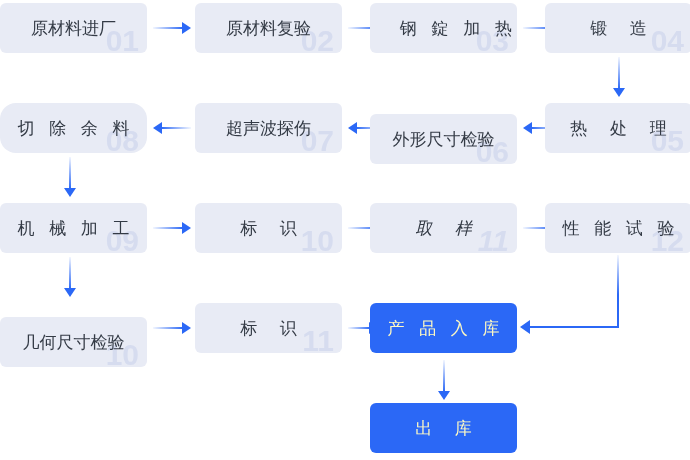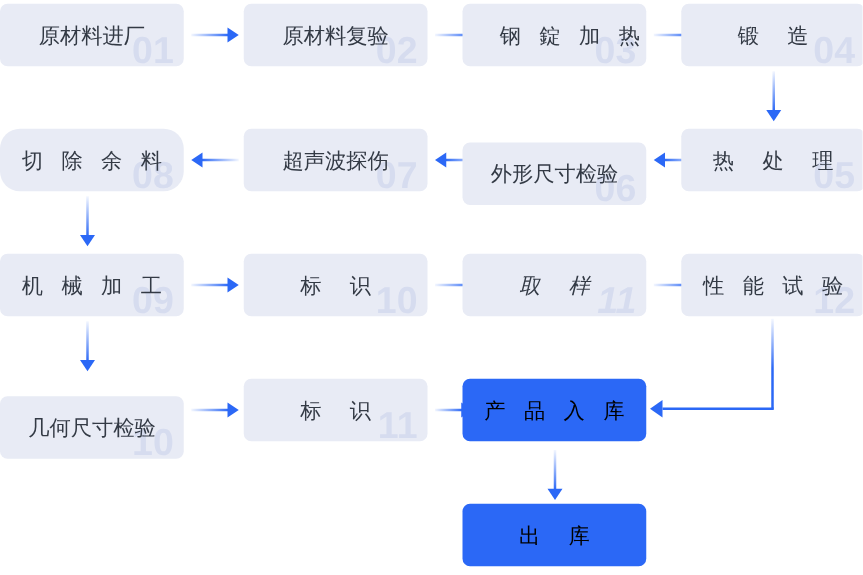--- a/index.html
+++ b/index.html
@@ -35,21 +35,21 @@
     right:8px;bottom:-3px;
     z-index:1;
     font-size:30px;
     font-weight:700;
     color:#d6dcef;
     line-height:1;
     font-family:"Liberation Sans","DejaVu Sans",sans-serif;
     margin-top:41px;
   }
   .node.accent{background:#2b68f6;}
-  .node.accent .label{color:#000000;}
+  .node.accent .label{color:#fef9c3;}
 
   
   .arrow{position:absolute;}
   .arrow .shaft{position:absolute;}
   .arrow .head{position:absolute;width:0;height:0;}
 
   
   .arr-r .shaft{
     height:2px;left:0;top:5px;
     background:linear-gradient(to right,rgba(43,104,246,0.06),#2b68f6);

